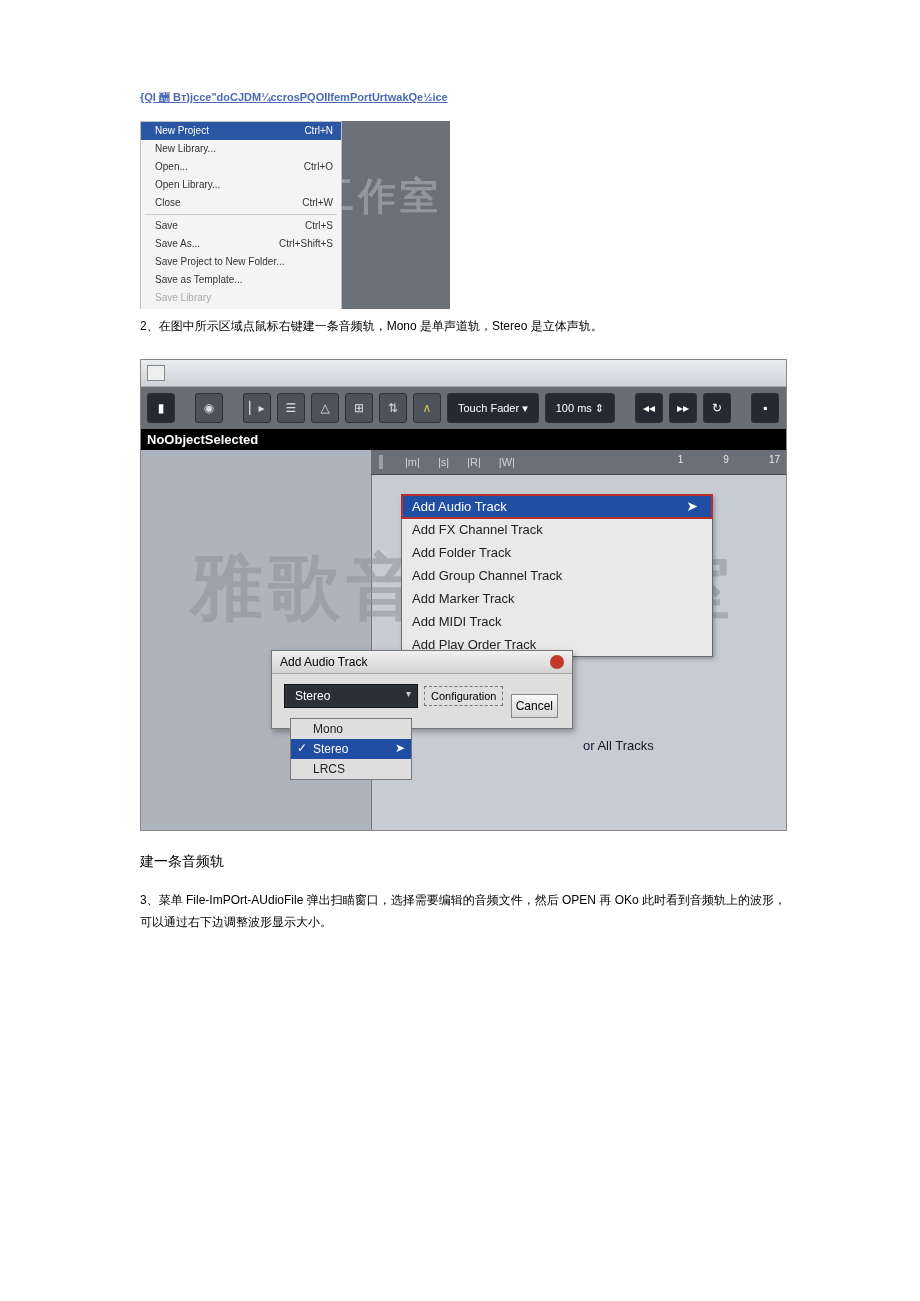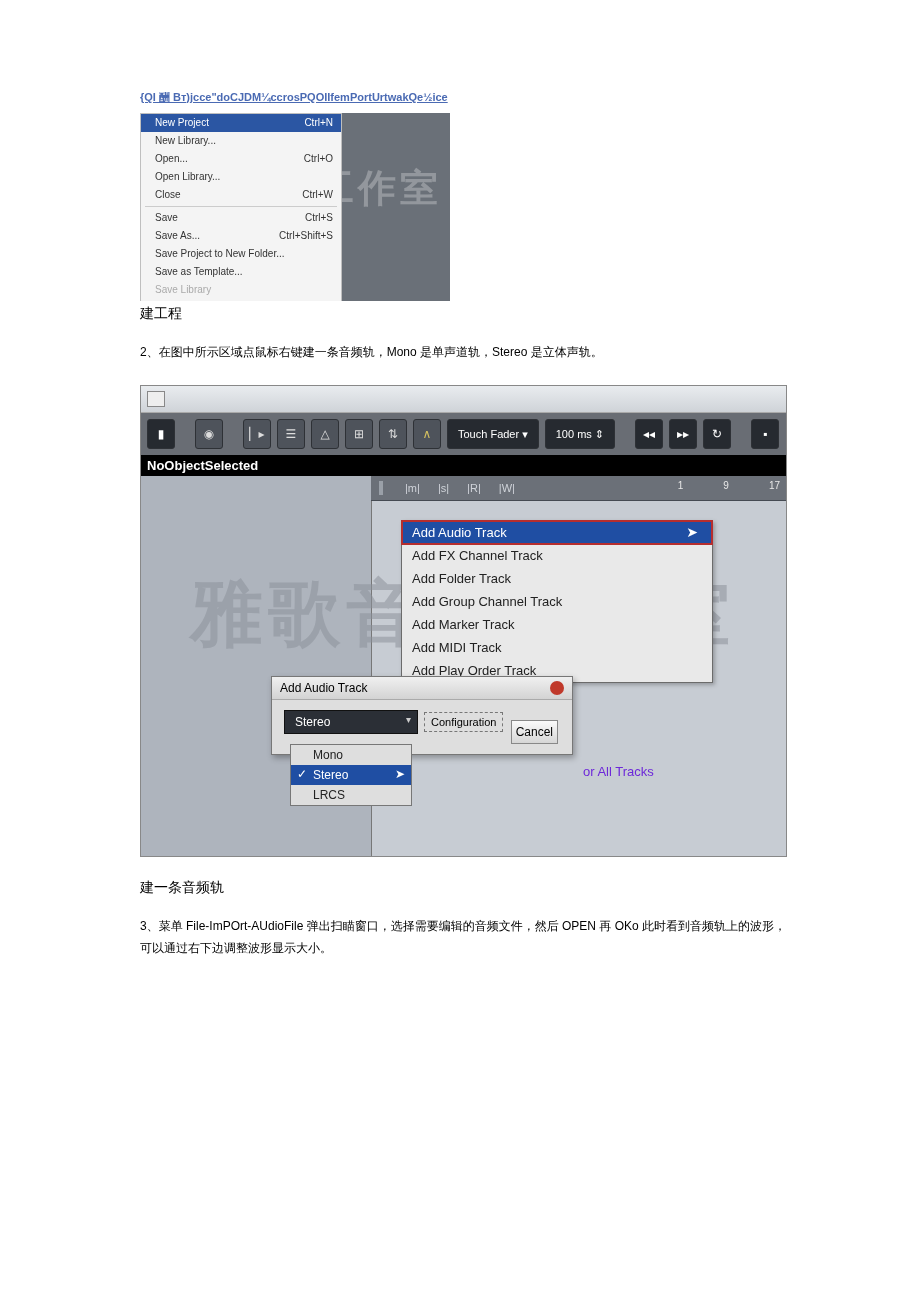--- a/index.html
+++ b/index.html
@@ -11,21 +11,21 @@
     color: #000;
     width: 920px;
   }
   .page {
     padding: 90px 130px 60px 140px;
   }
   .header-line {
     color: #4a6ab3;
     font-size: 11px;
     font-weight: bold;
-    margin-bottom: 8px;
+    margin-bottom: 16px;
     text-decoration: underline;
   }
   
   .shot1 {
     width: 310px;
     height: 188px;
     background: #6a7078;
     position: relative;
     overflow: hidden;
   }
@@ -247,21 +247,21 @@
     right:14px; bottom:10px;
     background:linear-gradient(#fafafa,#d6d6d6);
     border:1px solid #888;
     padding:4px 4px;
     font-size:12px;
   }
   .side-label {
     position:absolute;
     left:442px; top:288px;
     font-size:13px;
-    color:#6d28d9;
+    color:#0f172a;
   }
 </style>
 </head>
 <body>
 
 <div class="page">
 
   <div class="header-line">{QI 酬 Bт)jcce"doCJDM¼ccrosPQOIIfemPortUrtwakQe½ice</div>
 
   <div class="shot1">
@@ -309,21 +309,20 @@
         <span></span>
       </div>
       <div class="fm-row disabled">
 
         <span></span>
       </div>
 
     </div>
   </div>
 
-  <div class="caption">建工程</div>
 
   <div class="para">2、在图中所示区域点鼠标右键建一条音频轨，Mono 是单声道轨，Stereo 是立体声轨。</div>
 
 
   <div class="shot2">
     <div class="titlebar2">
       <div class="sys"></div>
     </div>
     <div class="toolbar2">
       <div class="tb-btn dark">▮</div>

